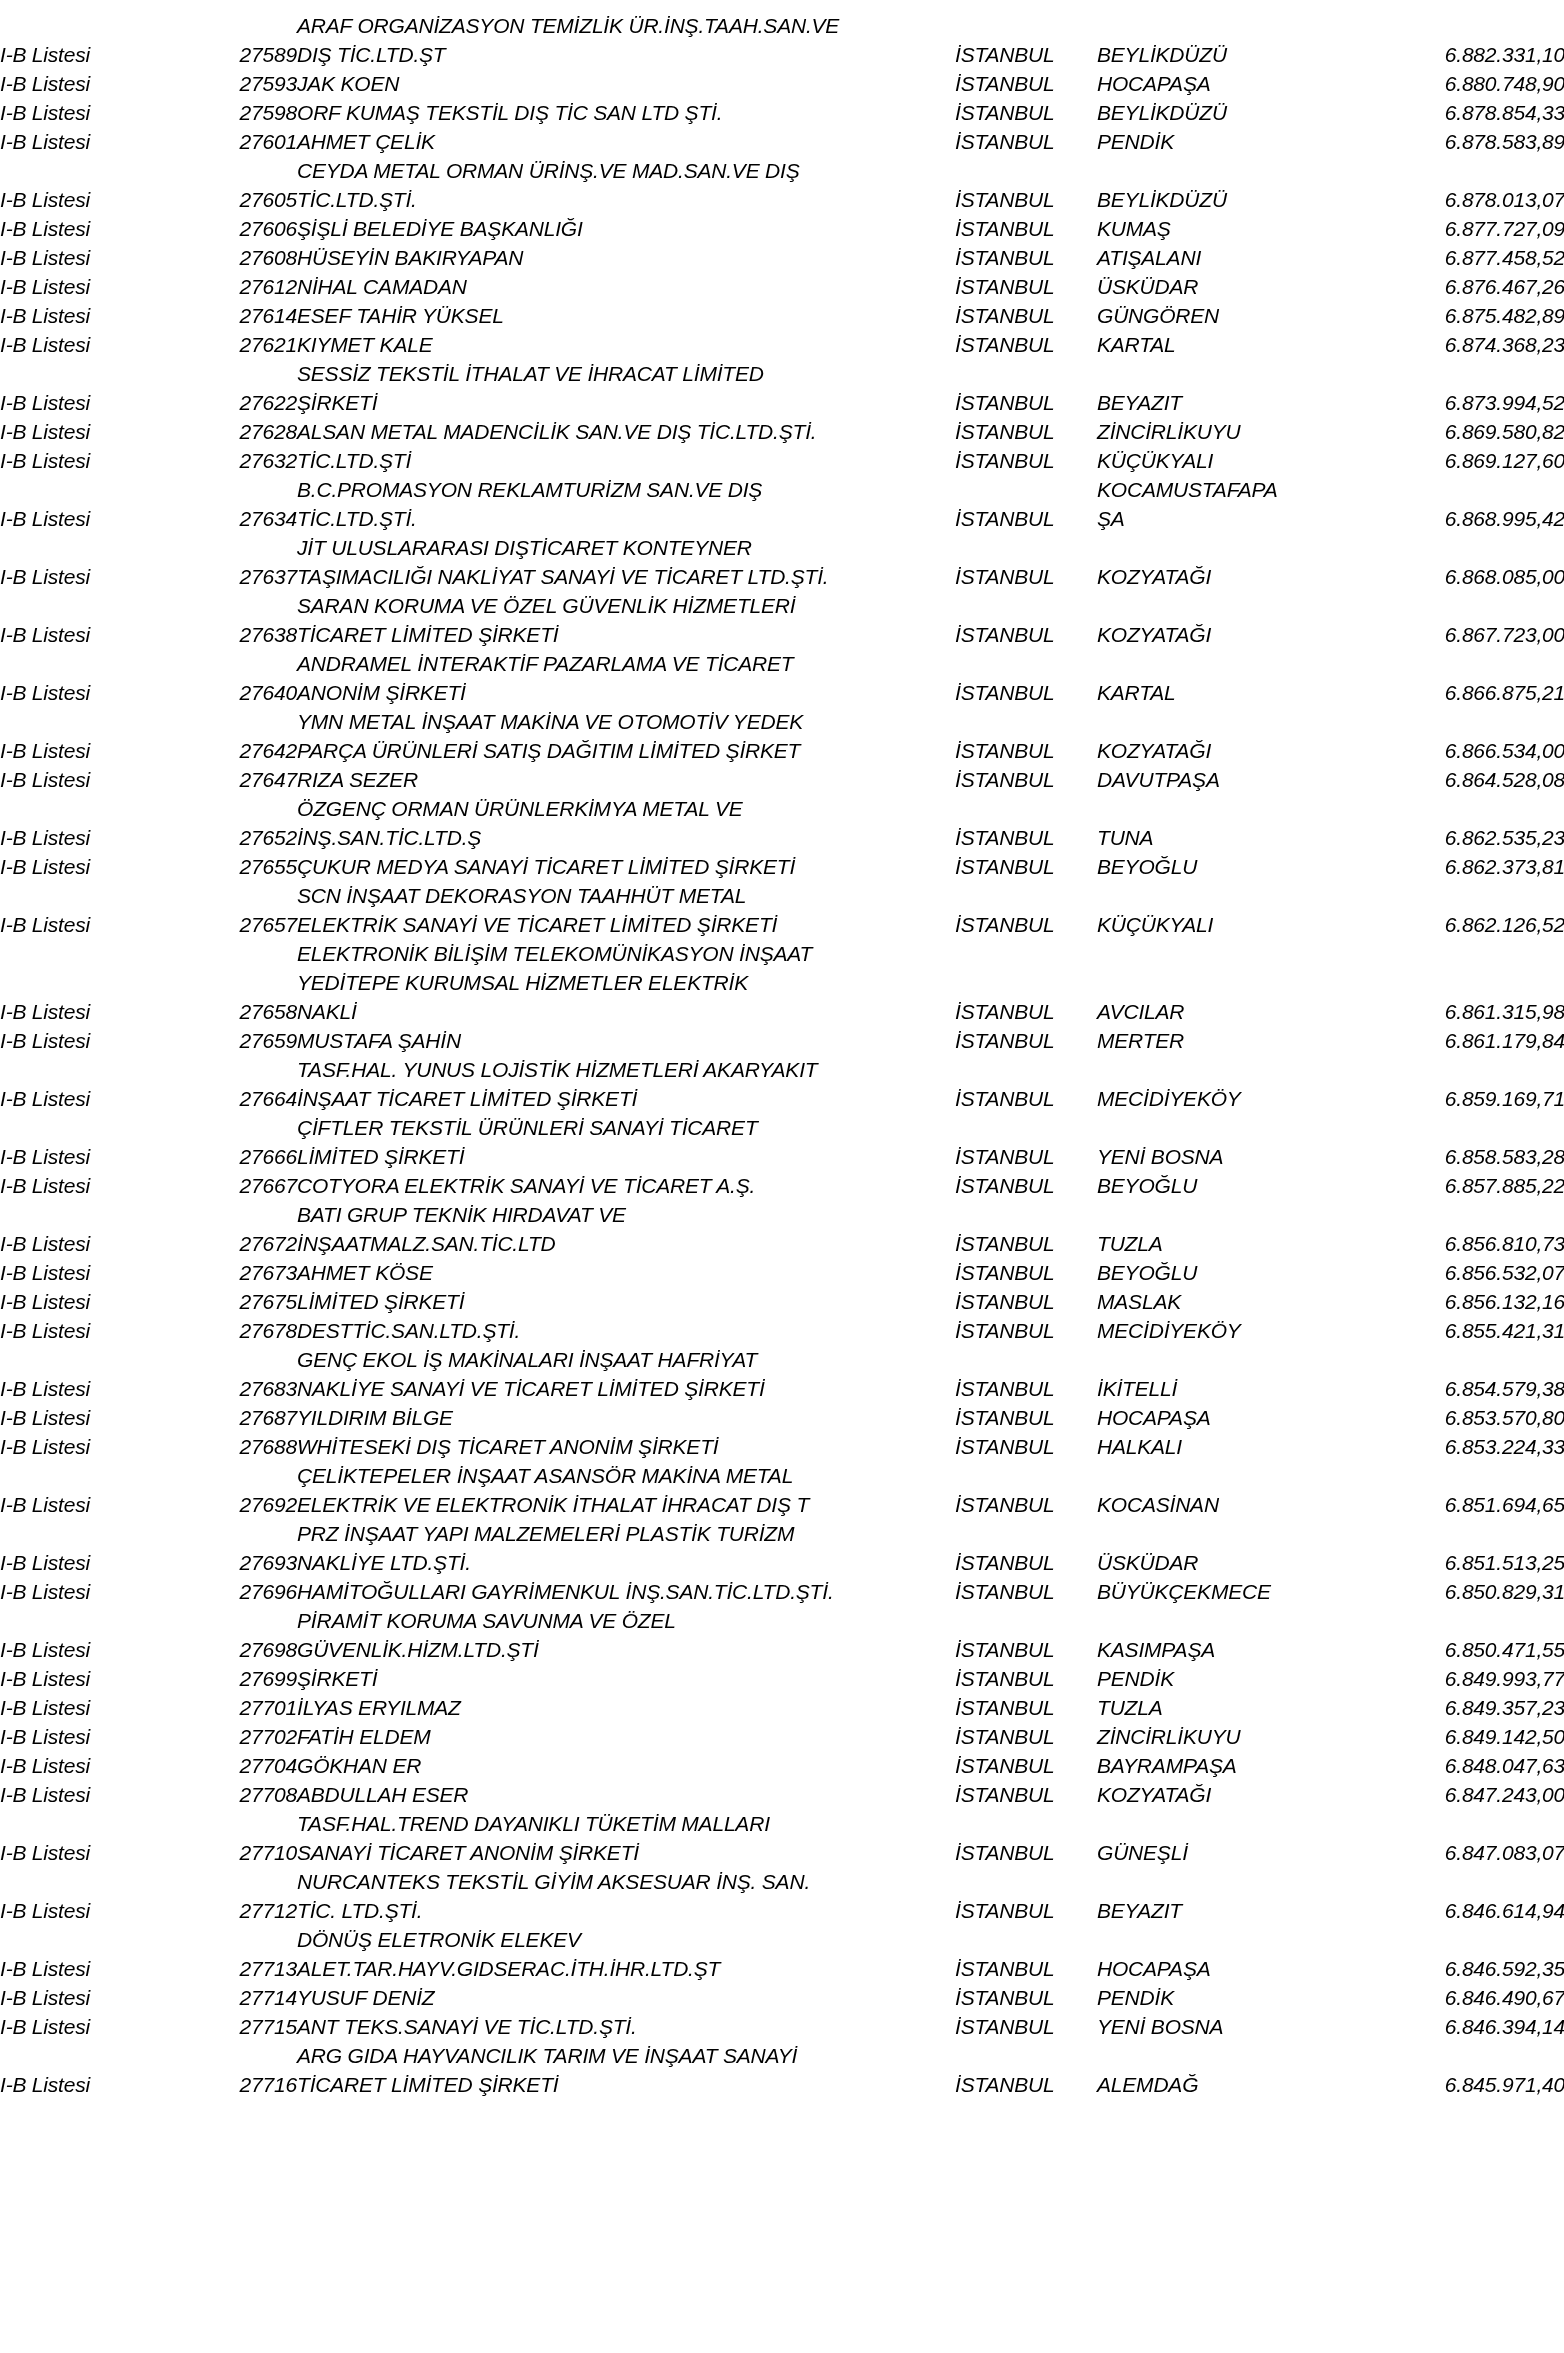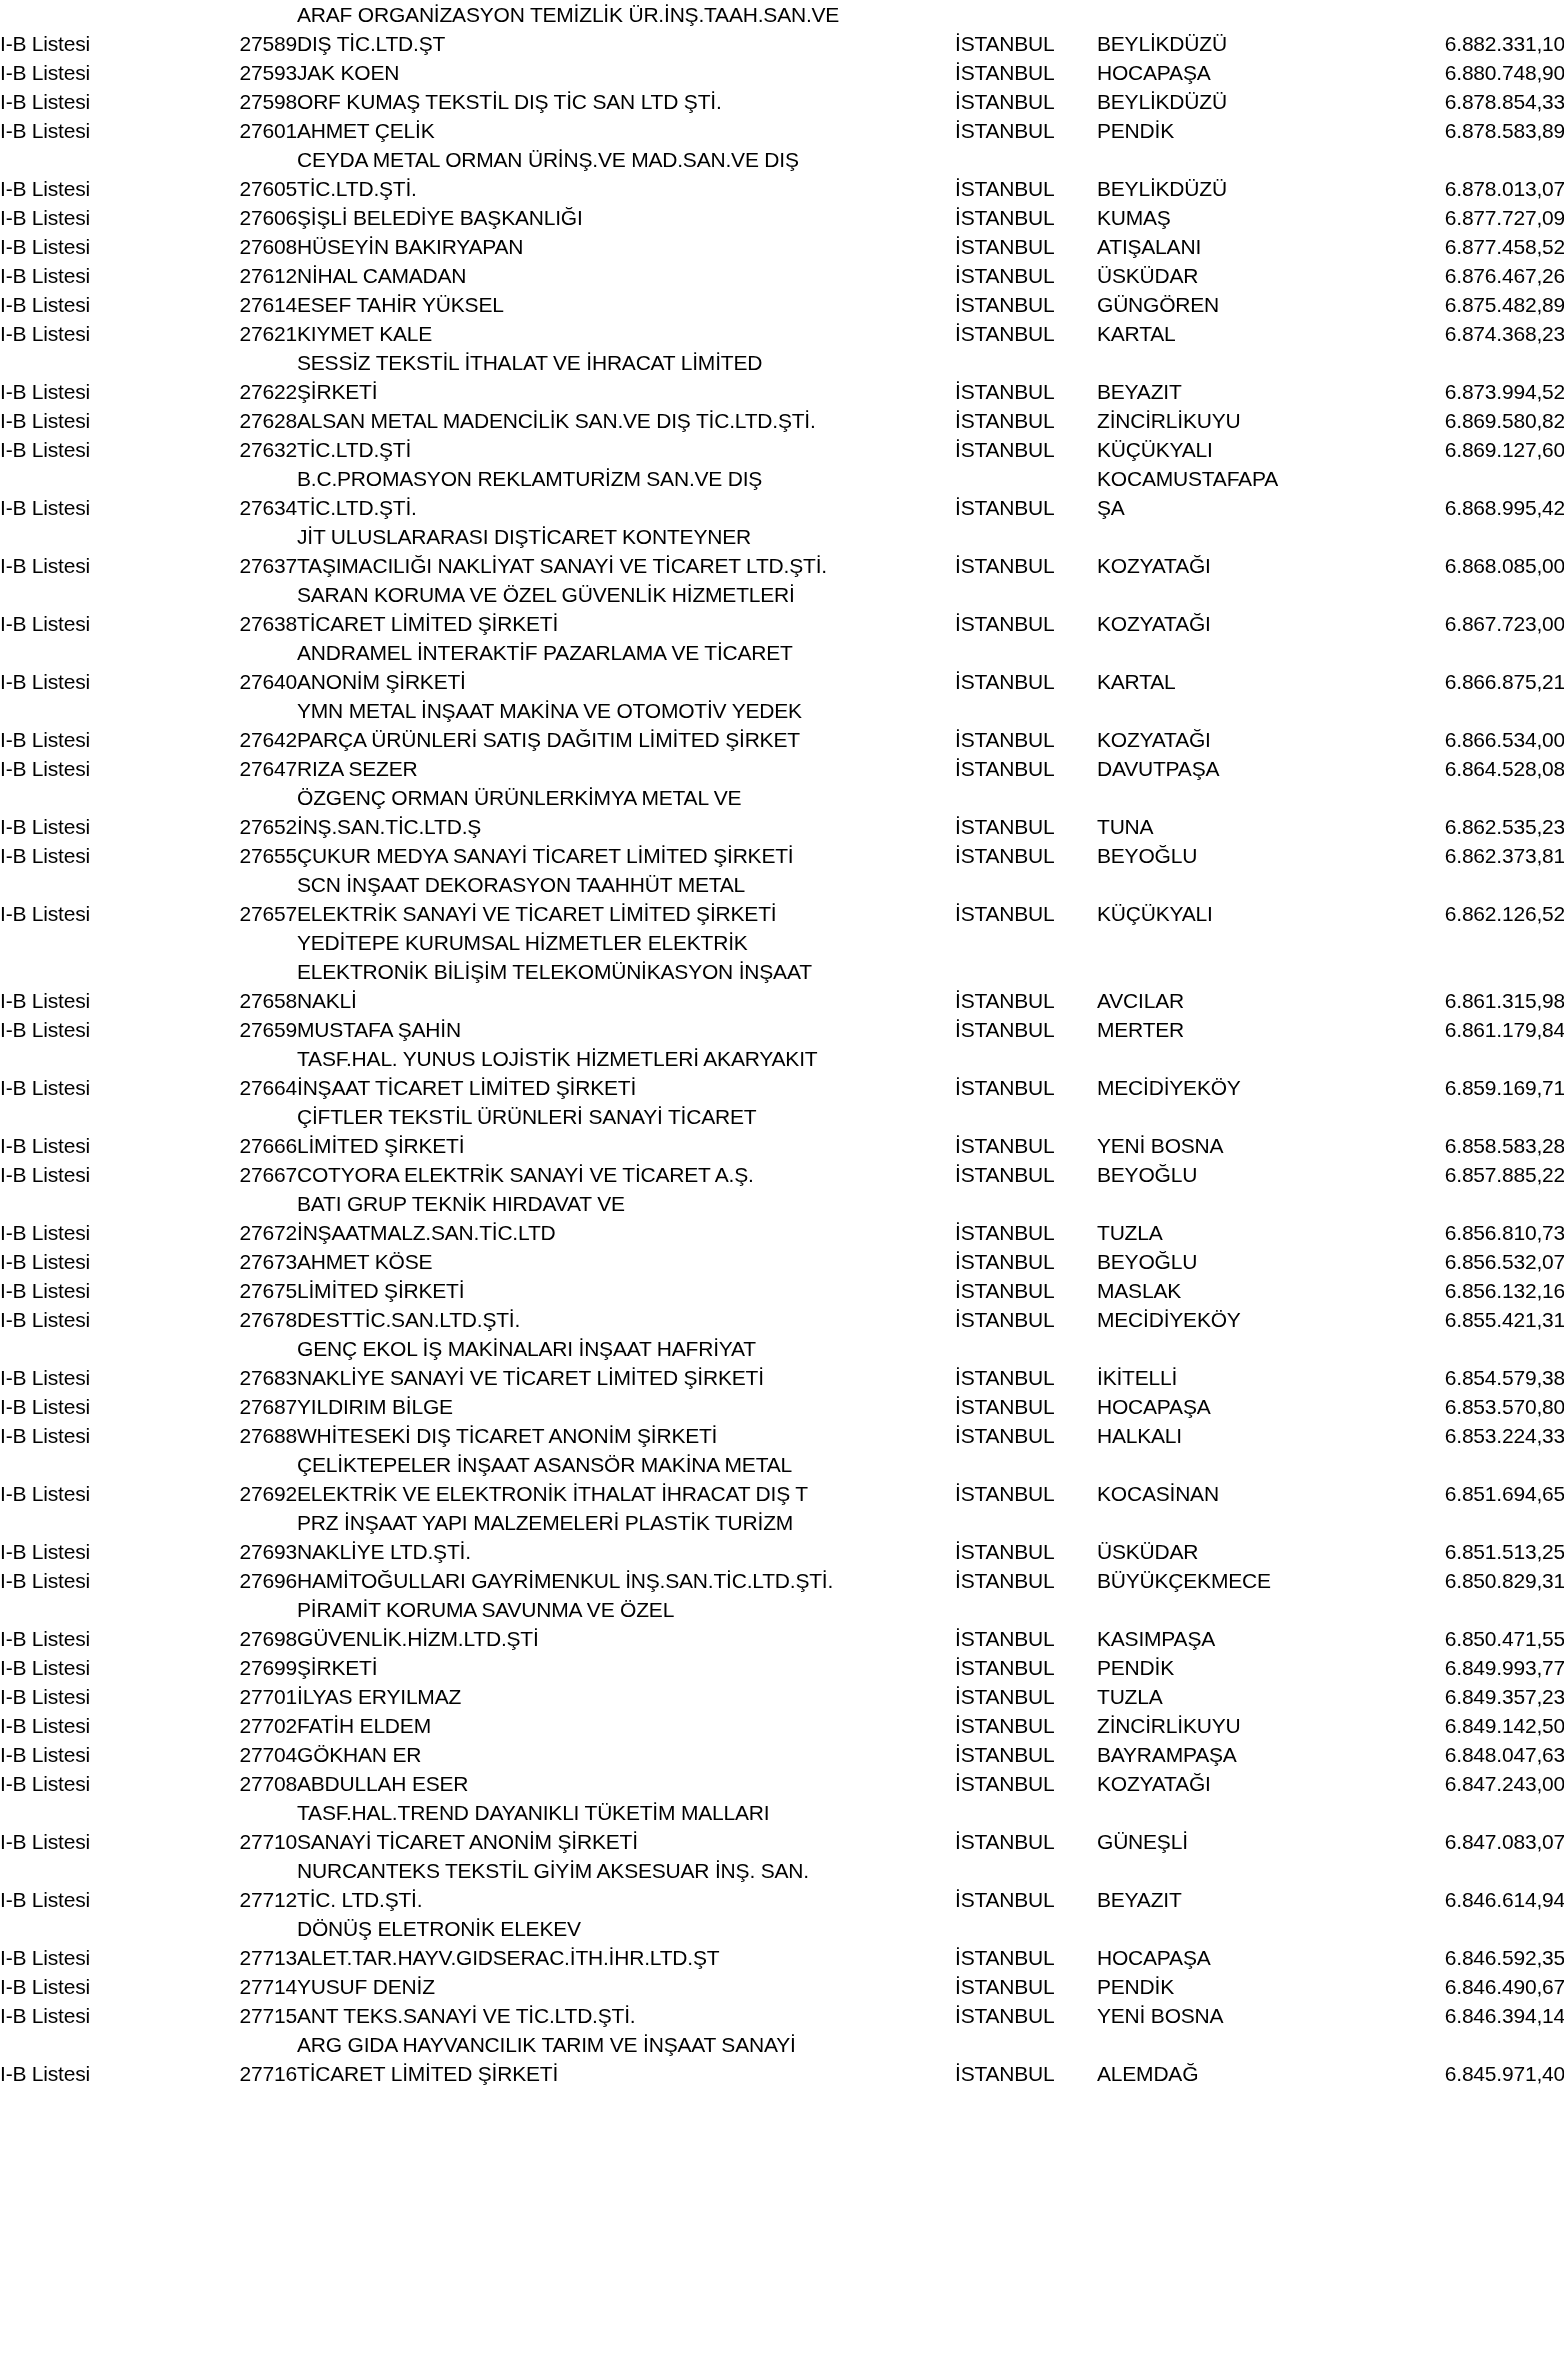--- a/index.html
+++ b/index.html
@@ -20,21 +20,22 @@
     width: 1565px;
     height: 2354px;
     background: #ffffff;
     padding: 0;
     box-sizing: border-box;
   }
   table.debtor-table {
     border-collapse: collapse;
     width: 1565px;
     table-layout: fixed;
-    margin-top: 0;
+    margin-top: 11px;
+    font-style: italic;
   }
   table.debtor-table td {
     vertical-align: top;
     padding: 0;
     font-size: 21px;
     line-height: 29px;
     white-space: nowrap;
     letter-spacing: -0.2px;
   }
   
@@ -338,29 +339,29 @@
           <td class="list-cell">I-B Listesi</td>
           <td class="no-cell">27657</td>
           <td class="name-cell">ELEKTRİK SANAYİ VE TİCARET LİMİTED ŞİRKETİ</td>
           <td class="city-cell">İSTANBUL</td>
           <td class="dist-cell">KÜÇÜKYALI</td>
           <td class="amt-cell">6.862.126,52</td>
         </tr>
         <tr>
           <td class="list-cell"></td>
           <td class="no-cell"></td>
+          <td class="name-cell">ELEKTRONİK BİLİŞİM TELEKOMÜNİKASYON İNŞAAT</td>
+          <td class="city-cell"></td>
+          <td class="dist-cell"></td>
+          <td class="amt-cell"></td>
+        </tr>
+        <tr>
+          <td class="list-cell"></td>
+          <td class="no-cell"></td>
           <td class="name-cell">YEDİTEPE KURUMSAL HİZMETLER ELEKTRİK</td>
-          <td class="city-cell"></td>
-          <td class="dist-cell"></td>
-          <td class="amt-cell"></td>
-        </tr>
-        <tr>
-          <td class="list-cell"></td>
-          <td class="no-cell"></td>
-          <td class="name-cell">ELEKTRONİK BİLİŞİM TELEKOMÜNİKASYON İNŞAAT</td>
           <td class="city-cell"></td>
           <td class="dist-cell"></td>
           <td class="amt-cell"></td>
         </tr>
         <tr>
           <td class="list-cell">I-B Listesi</td>
           <td class="no-cell">27658</td>
           <td class="name-cell">NAKLİ</td>
           <td class="city-cell">İSTANBUL</td>
           <td class="dist-cell">AVCILAR</td>

